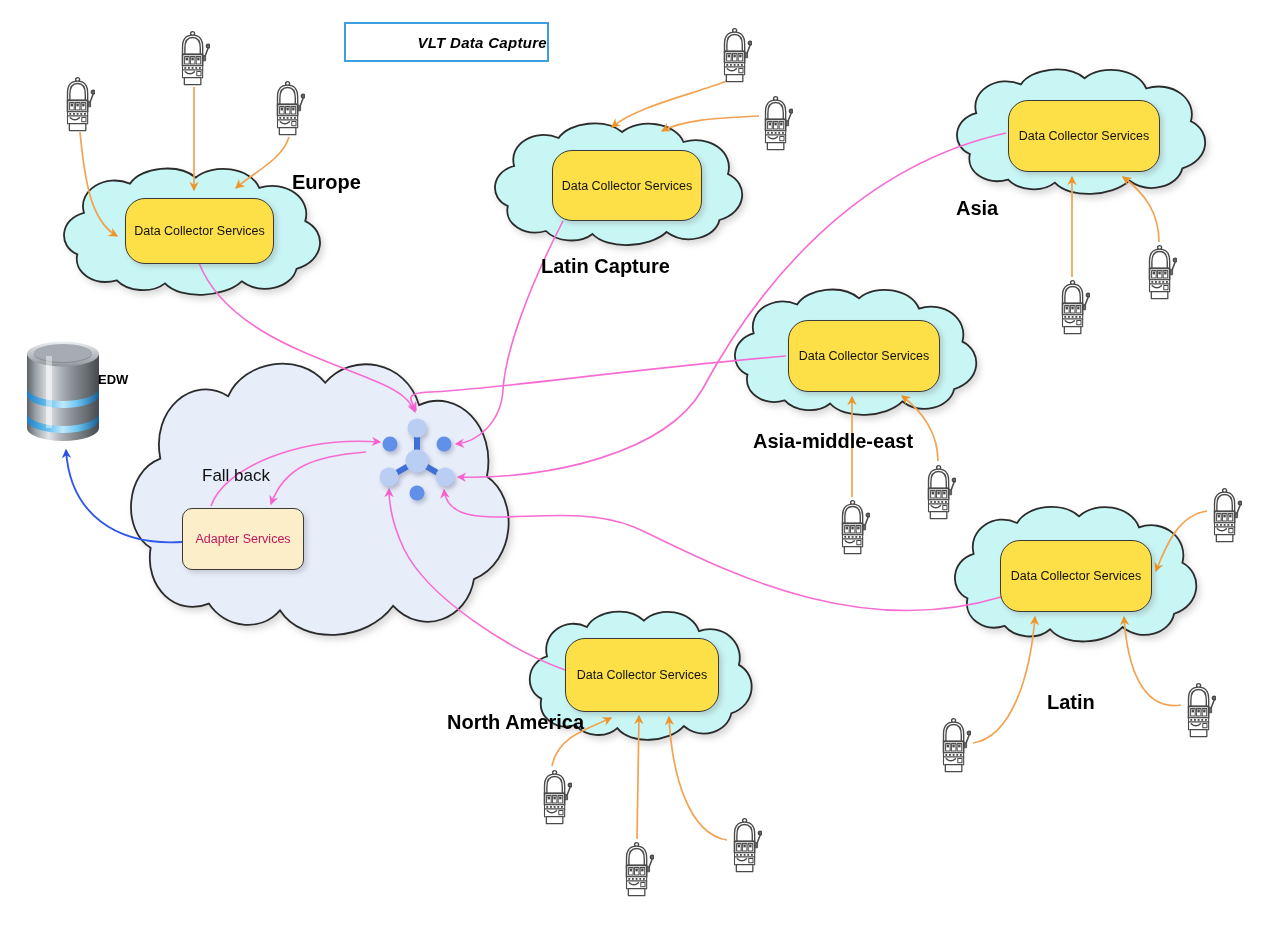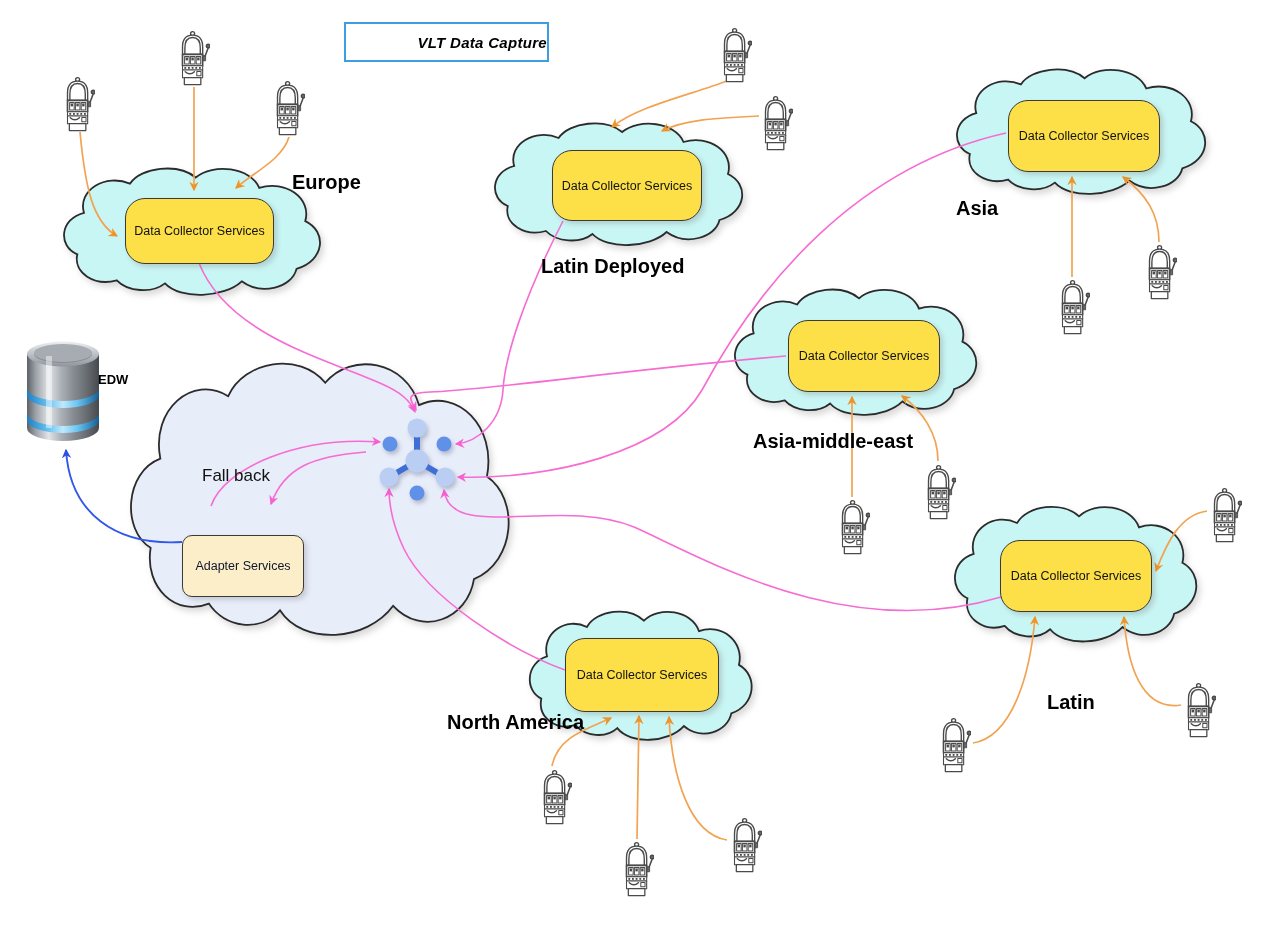--- a/index.html
+++ b/index.html
@@ -25,24 +25,24 @@
     font-size:15px;font-weight:bold;font-style:italic;color:#000;
     letter-spacing:.3px;
   }
   .dcs-box{
     background:#fde047;border:1.6px solid #3a3a3a;border-radius:20px;
     display:flex;align-items:center;justify-content:center;
     font-size:12.5px;color:#111;text-align:center;
     box-shadow:3px 3px 5px rgba(110,110,110,.28);
   }
   .adapter-box{
-    left:182px;top:535px;width:120px;height:60px;
+    left:182px;top:508px;width:120px;height:60px;
     background:#fdeeca;border:1.6px solid #3a3a3a;border-radius:10px;
     display:flex;align-items:center;justify-content:center;
-    font-size:12.5px;color:#0f172a;
+    font-size:12.5px;color:#be185d;
     box-shadow:3px 3px 5px rgba(110,110,110,.28);
   }
   .region-label{font-size:20px;font-weight:bold;color:#000;white-space:nowrap;}
   .edw-label{left:98px;top:372px;font-size:13px;font-weight:bold;color:#000;}
   .fallback-label{left:202px;top:466px;font-size:17px;color:#111;}
   .footnote{
     left:71px;top:880px;width:312px;font-size:12px;line-height:1.4;color:#111;
     white-space:pre-line;
   }
 </style>
@@ -222,21 +222,21 @@
   </div>
   <div class="overlay dcs-box" style="left:565px;top:638px;width:152px;height:72px;">
     <span>Data Collector Services</span>
   </div>
 
   <div class="overlay adapter-box">
     <span>Adapter Services</span>
   </div>
 
   <div class="overlay region-label" style="left:292px;top:171px;">Europe</div>
-  <div class="overlay region-label" style="left:541px;top:255px;">Latin Deployed</div>
+  <div class="overlay region-label" style="left:541px;top:255px;">Latin Capture</div>
   <div class="overlay region-label" style="left:956px;top:197px;">Asia</div>
   <div class="overlay region-label" style="left:753px;top:430px;">Asia-middle-east</div>
   <div class="overlay region-label" style="left:1047px;top:691px;">Latin</div>
   <div class="overlay region-label" style="left:447px;top:711px;">North America</div>
 
   <div class="overlay edw-label">EDW</div>
   <div class="overlay fallback-label">Fall back</div>
 
 </div>
 

